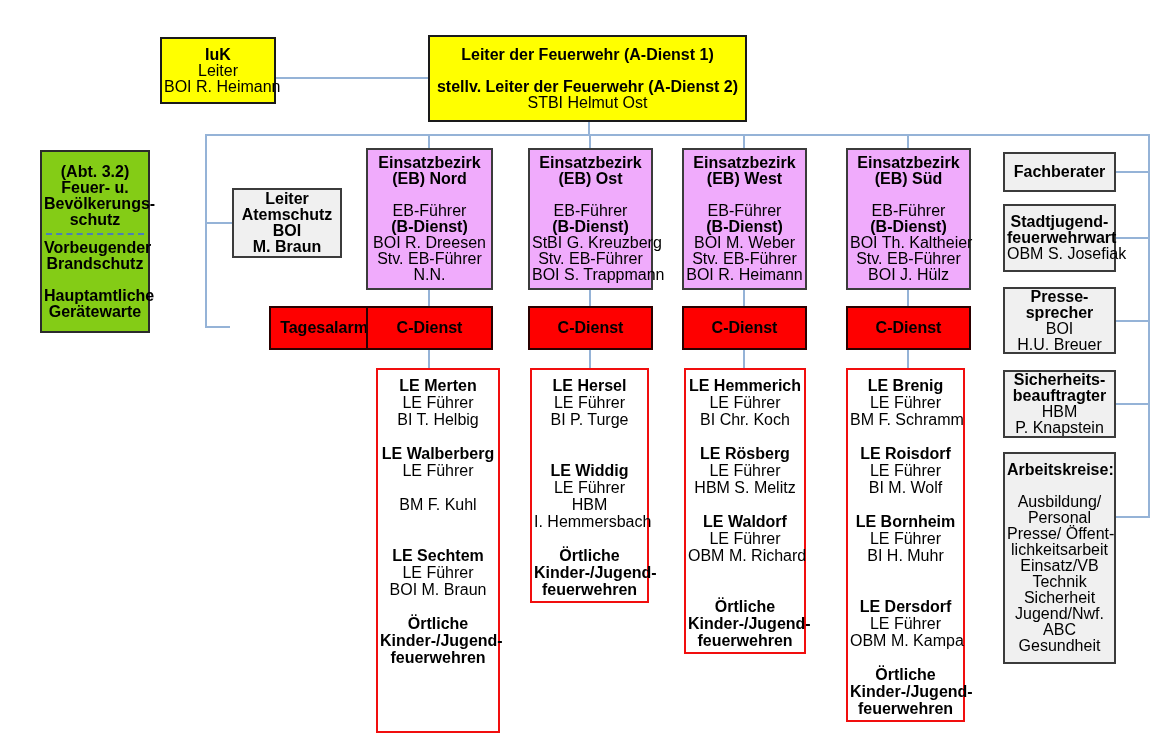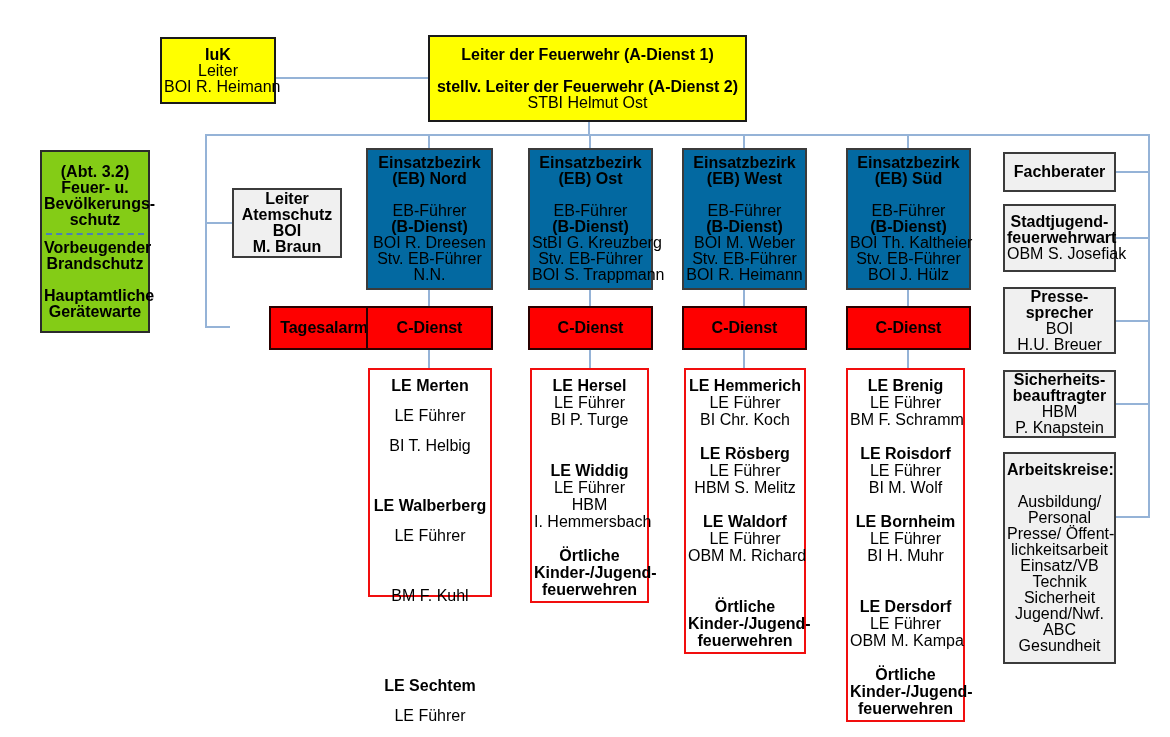--- a/index.html
+++ b/index.html
@@ -11,21 +11,21 @@
   .box{
     position:absolute;box-sizing:border-box;
     display:flex;flex-direction:column;justify-content:center;align-items:center;
     text-align:center;background:#fff;border:2px solid #3b3b3b;
     font-size:16px;line-height:16px;padding:2px;
   }
   .yellow{background:#ffff00;border-color:#1a1a1a;}
   .red{background:#fe0000;border-color:#2a0000;}
   .gray{background:#f0f0f0;border-color:#3b3b3b;}
   .blue{background:#84cc16;border-color:#2b2b2b;}
-  .eb{background:#0369a1;border-color:#3b3b3b;}
+  .eb{background:#f0abfc;border-color:#3b3b3b;}
   .lelist{
     background:#ffffff;border:2px solid #f10e0e;
     justify-content:flex-start;padding-top:7px;line-height:17px;
   }
   .line{width:100%;white-space:nowrap;}
   .line:empty::after{content:"\00a0";}
   .b{font-weight:bold;}
   .divider{width:96%;border-top:2px dashed #4a7ebb;margin:5px 0;}
   .conn{position:absolute;background:#95b3d7;}
 </style>
@@ -137,21 +137,21 @@
       </div>
       <div class="box red" style="left: 528px; top: 306px; width: 125px; height: 44px;">
         <div class="line b">C-Dienst</div>
       </div>
       <div class="box red" style="left: 682px; top: 306px; width: 125px; height: 44px;">
         <div class="line b">C-Dienst</div>
       </div>
       <div class="box red" style="left: 846px; top: 306px; width: 125px; height: 44px;">
         <div class="line b">C-Dienst</div>
       </div>
-      <div class="box lelist" style="left: 368px; top: 368px; width: 124px; height: 229px; gap: 13px;">
+      <div class="box lelist" style="left: 376px; top: 368px; width: 124px; height: 365px;">
         <div class="line b">LE Merten</div>
         <div class="line">LE Führer</div>
         <div class="line">BI T. Helbig</div>
         <div class="line"></div>
         <div class="line b">LE Walberberg</div>
         <div class="line">LE Führer</div>
         <div class="line"></div>
         <div class="line">BM F. Kuhl</div>
         <div class="line"></div>
         <div class="line"></div>

